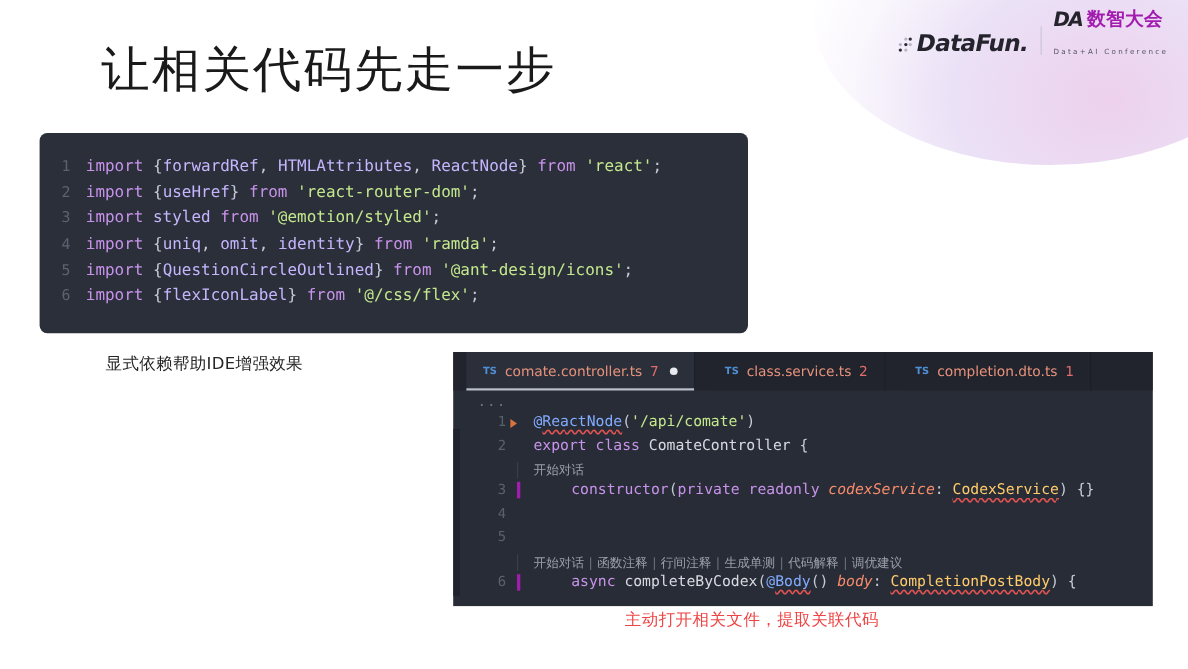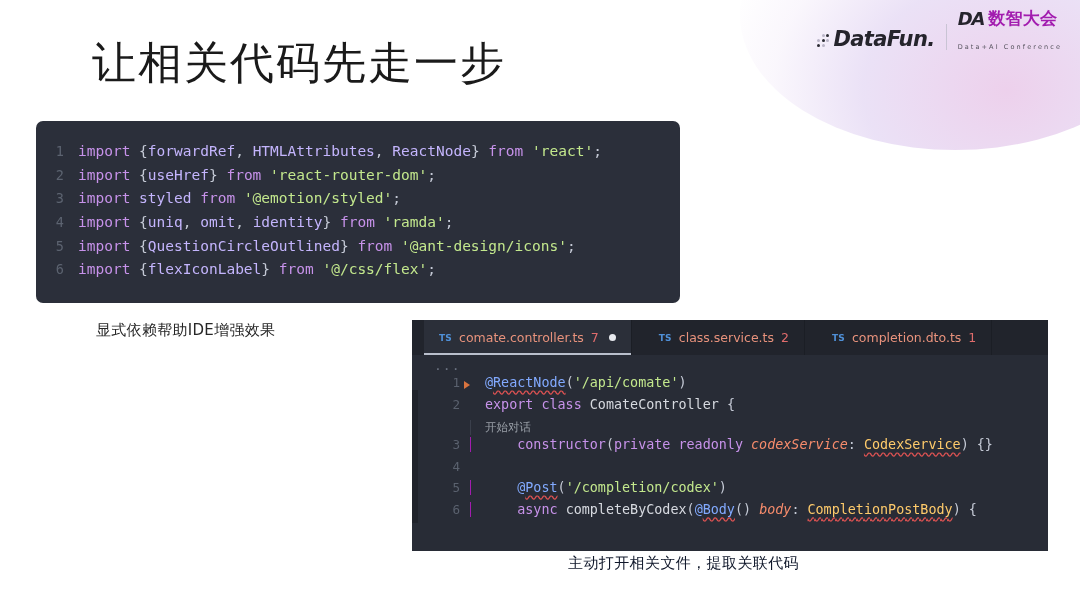--- a/index.html
+++ b/index.html
@@ -269,21 +269,21 @@
     flex: 0 0 58px;
     text-align: right;
     padding-right: 10px;
     box-sizing: border-box;
     color: #5a616e;
     font-size: 12.6px;
   }
   .eline .code {
     color: #c5cad6;
     padding-left: 14px;
-    border-left: 1px solid #a21caf;
+    border-left: 3px solid #a21caf;
   }
   .eline.noguide .code { border-left: 1px solid transparent; }
 
   .codelens {
     display: flex;
     align-items: center;
     height: 19px;
     font-family: "DejaVu Sans", sans-serif;
     font-size: 11.5px;
     color: #9aa0a8;
@@ -317,21 +317,21 @@
     background: #20232b;
   }
 
   
   #caption-open-files {
     position: absolute;
     left: 568px;
     top: 554px;
     font-family: "DejaVu Sans", sans-serif;
     font-size: 15px;
-    color: #0f172a;
+    color: #ef4444;
     letter-spacing: 0.4px;
     white-space: nowrap;
   }
 </style>
 </head>
 <body>
 
 <div id="corner-glow"></div>
 
 <div id="brand-bar">
@@ -396,19 +396,20 @@
   <div id="editor-body">
     <div id="left-edge-strip"></div>
     <div id="ellipsis-row">...</div>
     <div id="gutter-marker"></div>
     <div id="editor-rows">
         <div class="eline noguide"><span class="ln">1</span><span class="code"><span class="t-dec">@</span><span class="t-dec squiggle">ReactNode</span><span class="t-pun">(</span><span class="t-str">'/api/comate'</span><span class="t-pun">)</span></span></div>
         <div class="eline noguide"><span class="ln">2</span><span class="code"><span class="t-kw">export </span><span class="t-kw">class </span><span class="t-plain">ComateController </span><span class="t-pun">{</span></span></div>
         <div class="codelens"><span class="ln"></span><span class="lens-inner"><span>开始对话</span></span></div>
         <div class="eline"><span class="ln">3</span><span class="code"><span class="t-pun">    </span><span class="t-mod">constructor</span><span class="t-pun">(</span><span class="t-kw">private </span><span class="t-kw">readonly </span><span class="t-par">codexService</span><span class="t-pun">: </span><span class="t-cls squiggle">CodexService</span><span class="t-pun">) </span><span class="t-pun">{}</span></span></div>
         <div class="eline"><span class="ln">4</span><span class="code"></span></div>
-        <div class="eline"><span class="ln">5</span><span class="code"><span class="t-pun">    </span><span class="t-dec">@</span><span class="t-dec squiggle">Post</span><span class="t-pun">(</span><span class="t-str">'/completion/codex'</span><span class="t-pun">)</span></span></div>
+        <div class="eline"><span class="ln">5</span></div>
+        <div class="codelens"><span class="ln"></span><span class="lens-inner"><span>开始对话</span><span class="sep">|</span><span>函数注释</span><span class="sep">|</span><span>行间注释</span><span class="sep">|</span><span>生成单测</span><span class="sep">|</span><span>代码解释</span><span class="sep">|</span><span>调优建议</span></span></div>
         <div class="eline"><span class="ln">6</span><span class="code"><span class="t-pun">    </span><span class="t-kw">async </span><span class="t-plain">completeByCodex</span><span class="t-pun">(</span><span class="t-dec">@</span><span class="t-dec squiggle">Body</span><span class="t-pun">() </span><span class="t-par">body</span><span class="t-pun">: </span><span class="t-cls squiggle">CompletionPostBody</span><span class="t-pun">) </span><span class="t-pun">{</span></span></div>
       </div>
   </div>
 </div>
 
 <div id="caption-open-files">主动打开相关文件，提取关联代码</div>
 
 </body></html>

